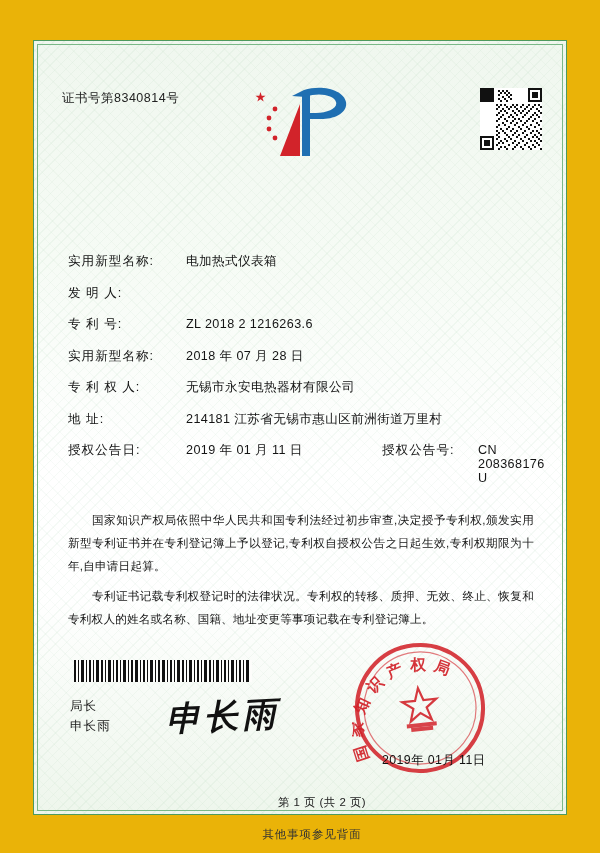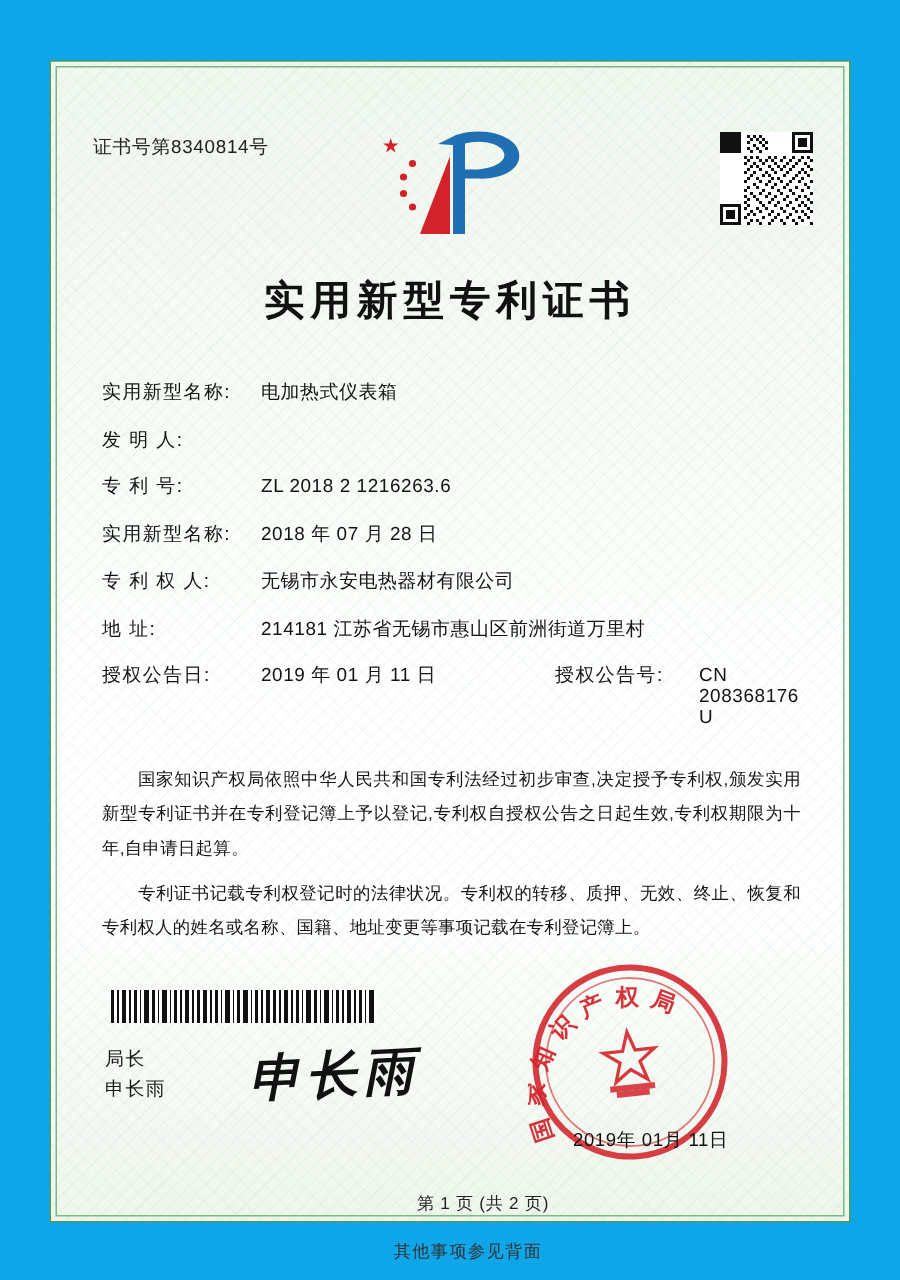--- a/index.html
+++ b/index.html
@@ -14,21 +14,21 @@
     color: #1a1a1a;
     position: relative;
     overflow: hidden;
   }
 
   .page {
     position: absolute;
     left: 0; top: 0;
     width: 600px;
     height: 853px;
-    background: #0ea5e9;
+    background: #eab308;
   }
 
   
   .frame-outer {
     position: absolute;
     left: 33px; top: 40px;
     width: 534px;
     height: 775px;
     border: 1.5px solid #4e9a5e;
     box-sizing: border-box;
@@ -104,20 +104,21 @@
   }
   .field-label {
     width: 106px;
     flex: 0 0 106px;
     letter-spacing: 1px;
     white-space: nowrap;
   }
   .field-value {
     flex: 1 1 auto;
     letter-spacing: .4px;
+    margin-left: 12px;
   }
   .field-row.double .field-value { flex: 0 0 auto; width: 196px; }
   .field-label2 {
     flex: 0 0 auto;
     width: 96px;
     letter-spacing: 1px;
   }
   .field-value2 { flex: 1 1 auto; letter-spacing: .4px; }
 
   
@@ -407,21 +408,20 @@
         <rect x="9" y="30" width="1" height="1"></rect>
           <rect x="13" y="30" width="1" height="1"></rect>
           <rect x="16" y="30" width="1" height="1"></rect>
           <rect x="21" y="30" width="1" height="1"></rect>
           <rect x="25" y="30" width="1" height="1"></rect>
           <rect x="30" y="30" width="1" height="1"></rect>
       </g>
     </svg>
   </div>
 
-  <div class="main-title">实用新型专利证书</div>
 
   <div class="fields">
     <div class="field-row">
       <span class="field-label">实用新型名称:</span>
       <span class="field-value">电加热式仪表箱</span>
     </div>
     <div class="field-row">
       <span class="field-label">发 明 人:</span>
     </div>
     <div class="field-row">

